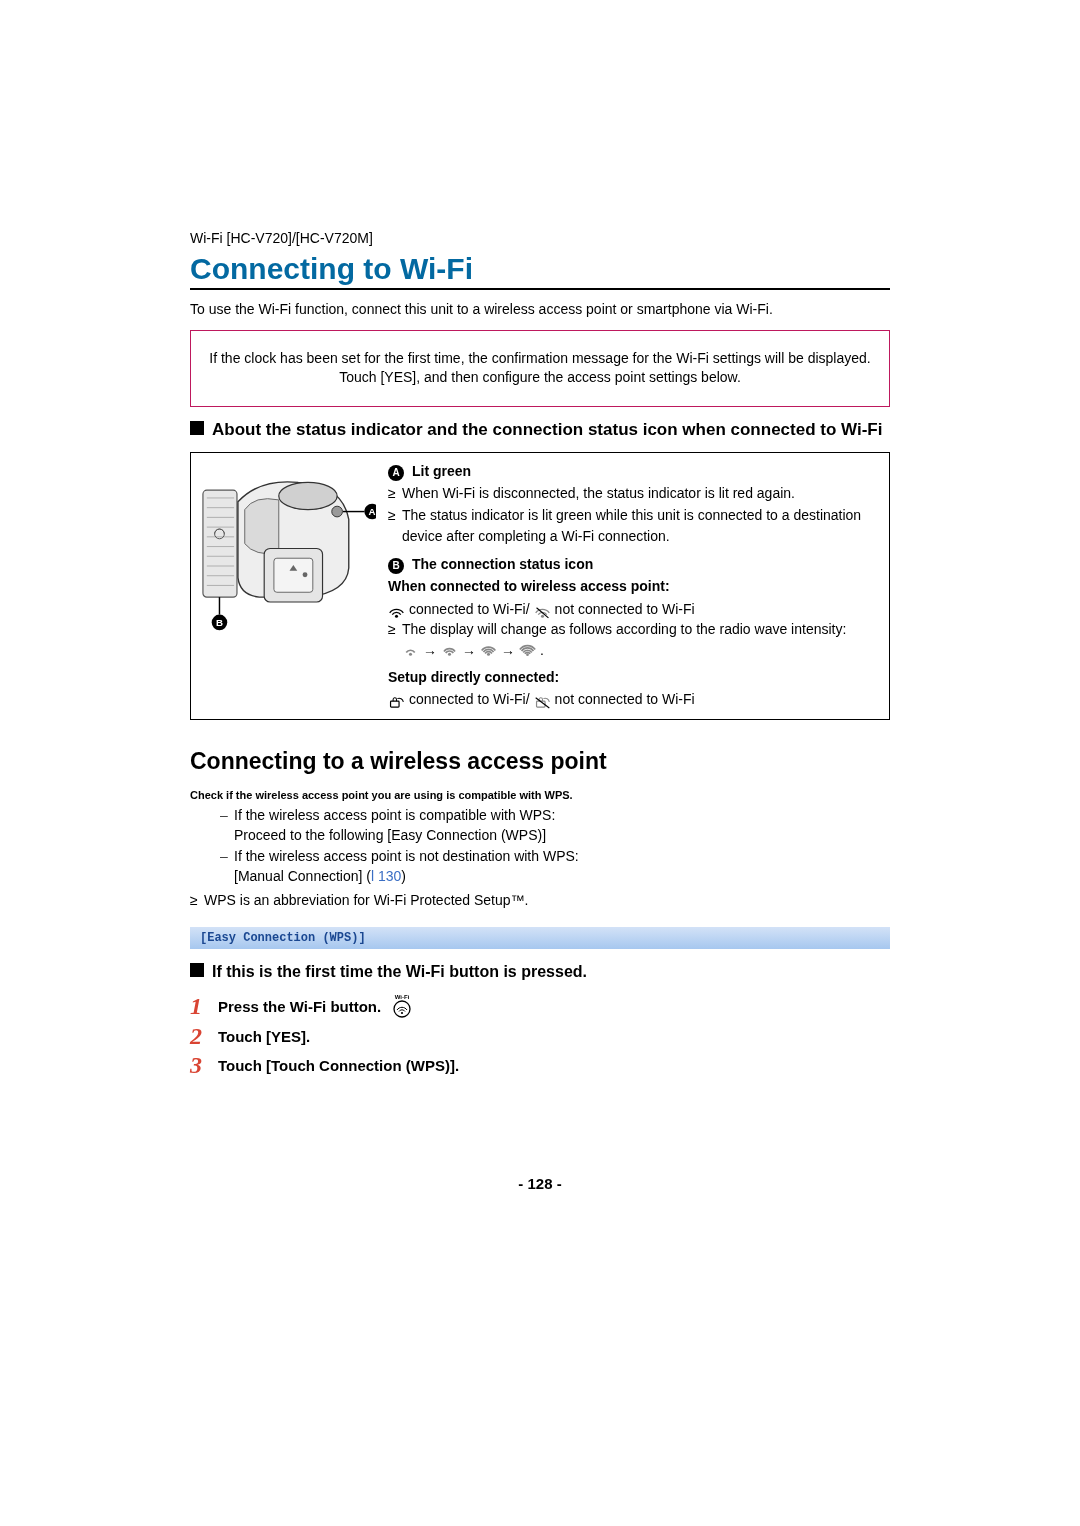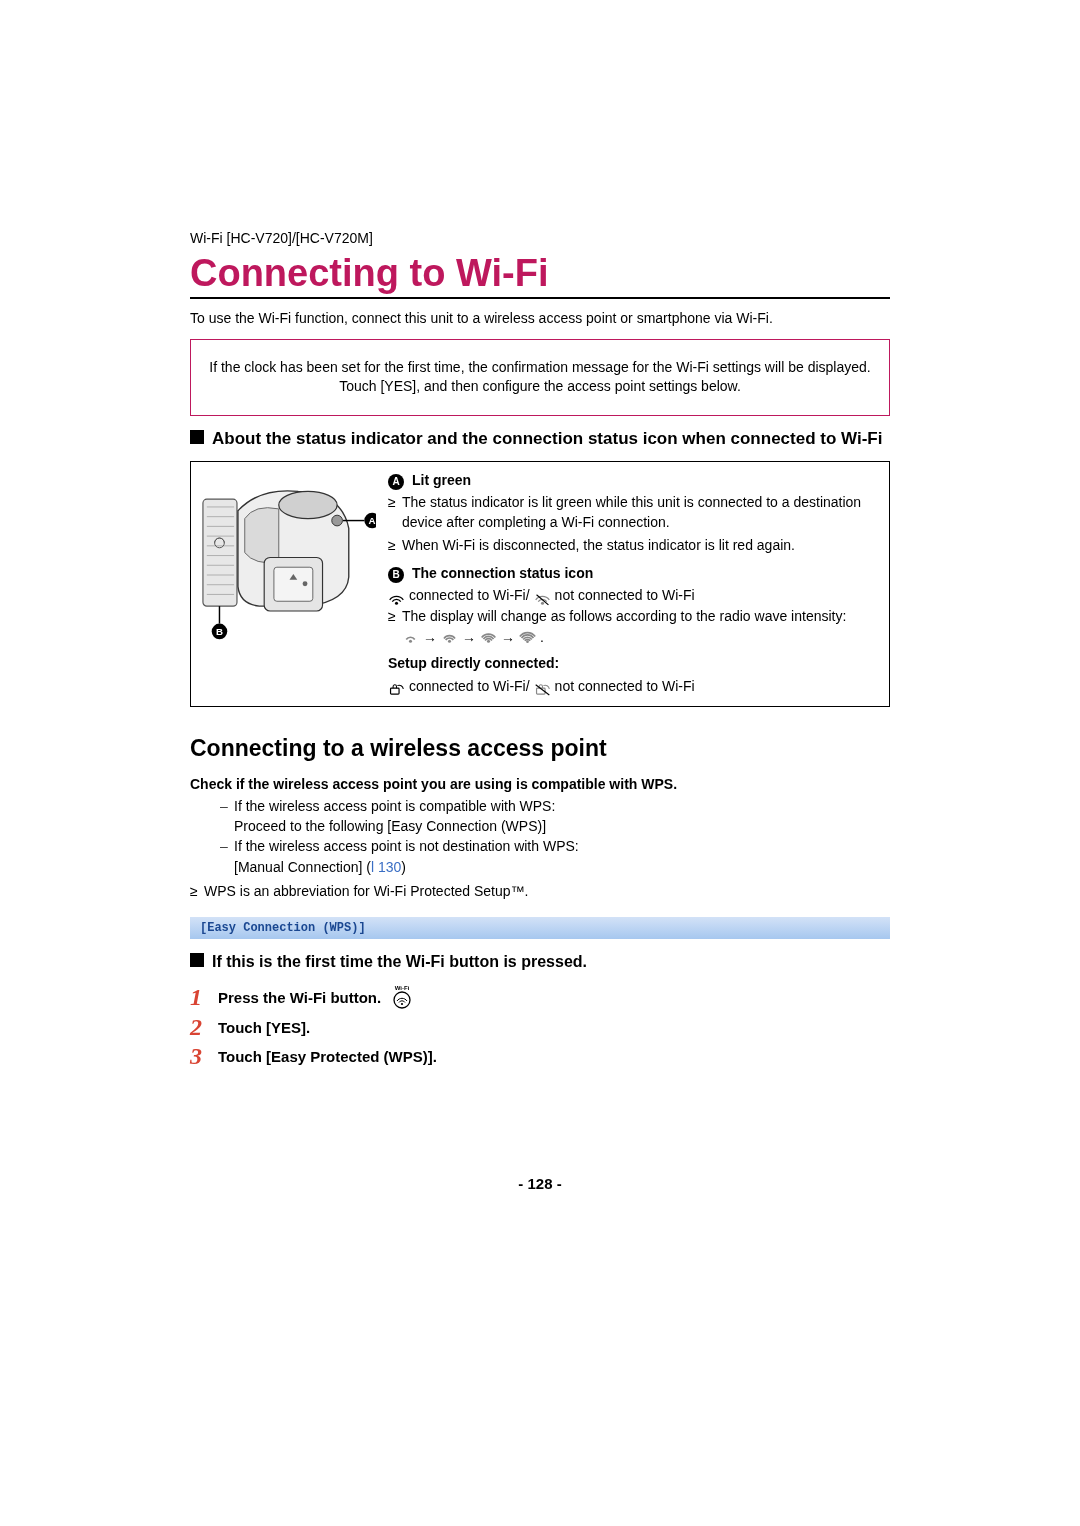--- a/index.html
+++ b/index.html
@@ -7,23 +7,23 @@
       background: #fff;
       font-family: Arial, Helvetica, sans-serif;
       color: #000;
       width: 1080px;
       height: 1526px;
       padding: 230px 190px 60px 190px;
       position: relative;
     }
     .breadcrumb { font-size: 14px; margin-bottom: 6px; }
     .main-title {
-      font-size: 38px;
+      font-size: 30px;
       font-weight: bold;
-      color: #be185d;
+      color: #0369a1;
       border-bottom: 2px solid #000;
       padding-bottom: 2px;
       margin-bottom: 10px;
     }
     .intro { font-size: 14px; margin-bottom: 10px; line-height: 1.4; }
     .notice-box {
       border: 1px solid #be185d;
       padding: 18px 10px;
       font-size: 14px;
       line-height: 1.4;
@@ -61,21 +61,21 @@
       flex: 0 0 16px;
     }
     .bullet-list { list-style: none; padding-left: 0; }
     .bullet-list li { position: relative; padding-left: 14px; margin-bottom: 2px;}
     .bullet-list li::before { content: "≥"; position: absolute; left: 0; }
     .icon-wifi, .icon-direct, .icon-wave {
       display: inline-block; vertical-align: middle;
       width: 17px; height: 14px;
     }
     .section-h2 { font-size: 23px; font-weight: bold; margin-bottom: 14px; }
-    .check-line { font-size: 14px; font-weight: bold; margin-bottom: 4px; }
+    .check-line { font-size: 11px; font-weight: bold; margin-bottom: 4px; }
     .dash-list { list-style: none; padding-left: 30px; font-size: 14px; line-height: 1.45; }
     .dash-list li { position: relative; padding-left: 14px; }
     .dash-list li::before { content: "–"; position: absolute; left: 0; color: #444; }
     .note-list { list-style: none; font-size: 14px; line-height: 1.45; margin-top: 4px; margin-bottom: 16px;}
     .note-list li { position: relative; padding-left: 14px; }
     .note-list li::before { content: "≥"; position: absolute; left: 0; }
     .link { color: #3a6ec4; }
     .method-banner {
       background: linear-gradient(#d3e2f7, #a6c7ef);
       color: #1a4791;
@@ -147,27 +147,28 @@
       <circle cx="19" cy="166" r="8" fill="#000"></circle>
       <text x="19" y="170" text-anchor="middle" fill="#fff" font-size="10" font-family="Arial" font-weight="bold">B</text>
     </svg>
   </div>
   <div class="status-text">
     <div class="label-row">
       <span class="circ-label">A</span>
       <span>Lit green</span>
     </div>
     <ul class="bullet-list">
+      <li>When Wi-Fi is disconnected, the status indicator is lit red again.</li>
       <li>The status indicator is lit green while this unit is connected to a destination device after completing a Wi-Fi connection.</li>
-      <li>When Wi-Fi is disconnected, the status indicator is lit red again.</li>
     </ul>
     <div class="label-row" style="margin-top:8px">
       <span class="circ-label">B</span>
       <span>The connection status icon</span>
     </div>
+    <p class="sub-bold" style="margin-top:0">When connected to wireless access point:</p>
     <div class="icon-line" style="padding-left:0">
       <svg class="icon-wifi" viewBox="0 0 20 16">
           <path d="M2 9 a10 10 0 0 1 16 0" fill="none" stroke="#000" stroke-width="1.5"></path>
           <path d="M5 11 a6 6 0 0 1 10 0" fill="none" stroke="#000" stroke-width="1.5"></path>
           <circle cx="10" cy="13" r="1.8" fill="#000"></circle>
         </svg>
       <span> connected to Wi-Fi/</span>
       <svg class="icon-wifi" viewBox="0 0 20 16">
           <path d="M2 9 a10 10 0 0 1 16 0" fill="none" stroke="#888" stroke-width="1.5"></path>
           <path d="M5 11 a6 6 0 0 1 10 0" fill="none" stroke="#888" stroke-width="1.5"></path>
@@ -261,17 +262,17 @@
         <circle cx="13" cy="21" r="1.1" fill="#000"></circle>
       </svg>
     </span>
   </div>
   <div class="step-row">
     <span class="step-num">2</span>
     <span>Touch [YES].</span>
   </div>
   <div class="step-row">
     <span class="step-num">3</span>
-    <span>Touch [Easy Protected (WPS)].</span>
+    <span>Touch [Touch Connection (WPS)].</span>
   </div>
 </div>
 
 <div class="page-foot">- 128 -</div>
 
 </body></html>

